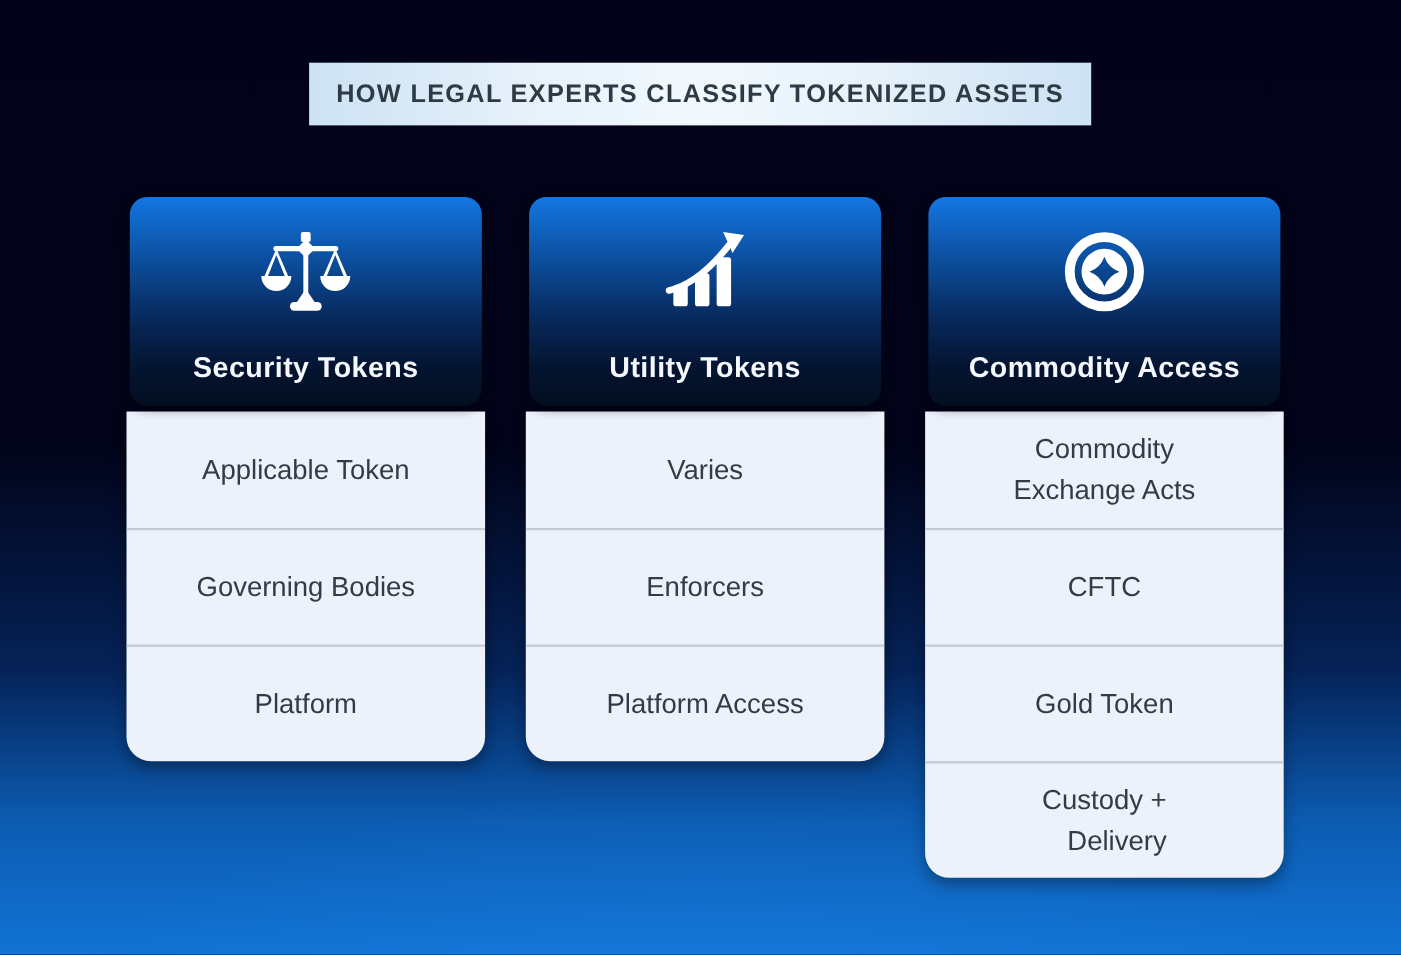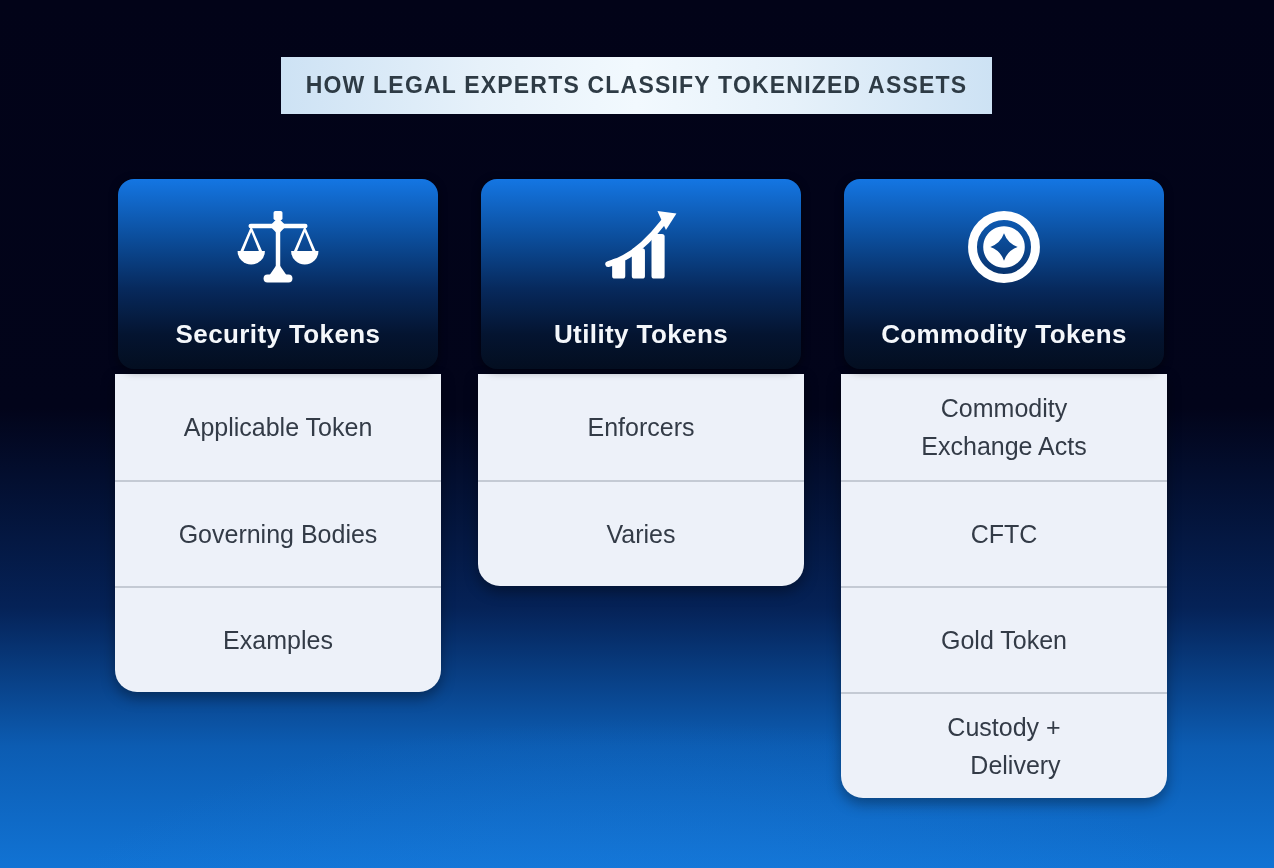--- a/index.html
+++ b/index.html
@@ -110,53 +110,54 @@
             <path d="M42 35 A10.4 10.4 0 0 0 62.8 35 Z"></path>
             <path d="M32 44 L38.5 53.5 L25.5 53.5 Z"></path>
             <rect x="21" y="53" width="22" height="6" rx="3"></rect>
           </svg>
         </div>
         <div class="card-title">Security Tokens</div>
       </div>
       <div class="card-body">
         <div class="cell">Applicable Token</div>
         <div class="cell">Governing Bodies</div>
-        <div class="cell">Examples</div>
+        <div class="cell">Platform</div>
       </div>
     </div>
 
     <div class="column">
       <div class="card-header">
         <div class="icon-wrap">
           <svg width="84" height="84" viewBox="0 0 64 64" fill="#ffffff">
             <rect x="10" y="41" width="10" height="15" rx="2"></rect>
             <rect x="25" y="33" width="10" height="23" rx="2"></rect>
             <rect x="40" y="22" width="10" height="34" rx="2"></rect>
             <path d="M7 45 Q28 40 49 13" fill="none" stroke="#ffffff" stroke-width="4.5" stroke-linecap="round"></path>
             <path d="M44.5 4.5 L59 6.5 L51 19 Z"></path>
           </svg>
         </div>
         <div class="card-title">Utility Tokens</div>
       </div>
       <div class="card-body">
+        <div class="cell">Varies</div>
         <div class="cell">Enforcers</div>
-        <div class="cell">Varies</div>
+        <div class="cell">Platform Access</div>
       </div>
     </div>
 
     <div class="column">
       <div class="card-header">
         <div class="icon-wrap">
           <svg width="76" height="76" viewBox="0 0 64 64">
             <circle cx="32" cy="32" r="26.5" fill="none" stroke="#ffffff" stroke-width="7.5"></circle>
             <path fill="#ffffff" fill-rule="evenodd" d="M32 14.5 a17.5 17.5 0 1 0 0.0001 0 Z
                  M32 20.5 Q35 29 43.5 32 Q35 35 32 43.5 Q29 35 20.5 32 Q29 29 32 20.5 Z"></path>
           </svg>
         </div>
-        <div class="card-title">Commodity Tokens</div>
+        <div class="card-title">Commodity Access</div>
       </div>
       <div class="card-body">
         <div class="cell">Commodity
 Exchange Acts</div>
         <div class="cell">CFTC</div>
         <div class="cell">Gold Token</div>
         <div class="cell">Custody +
 Delivery</div>
       </div>
     </div>

